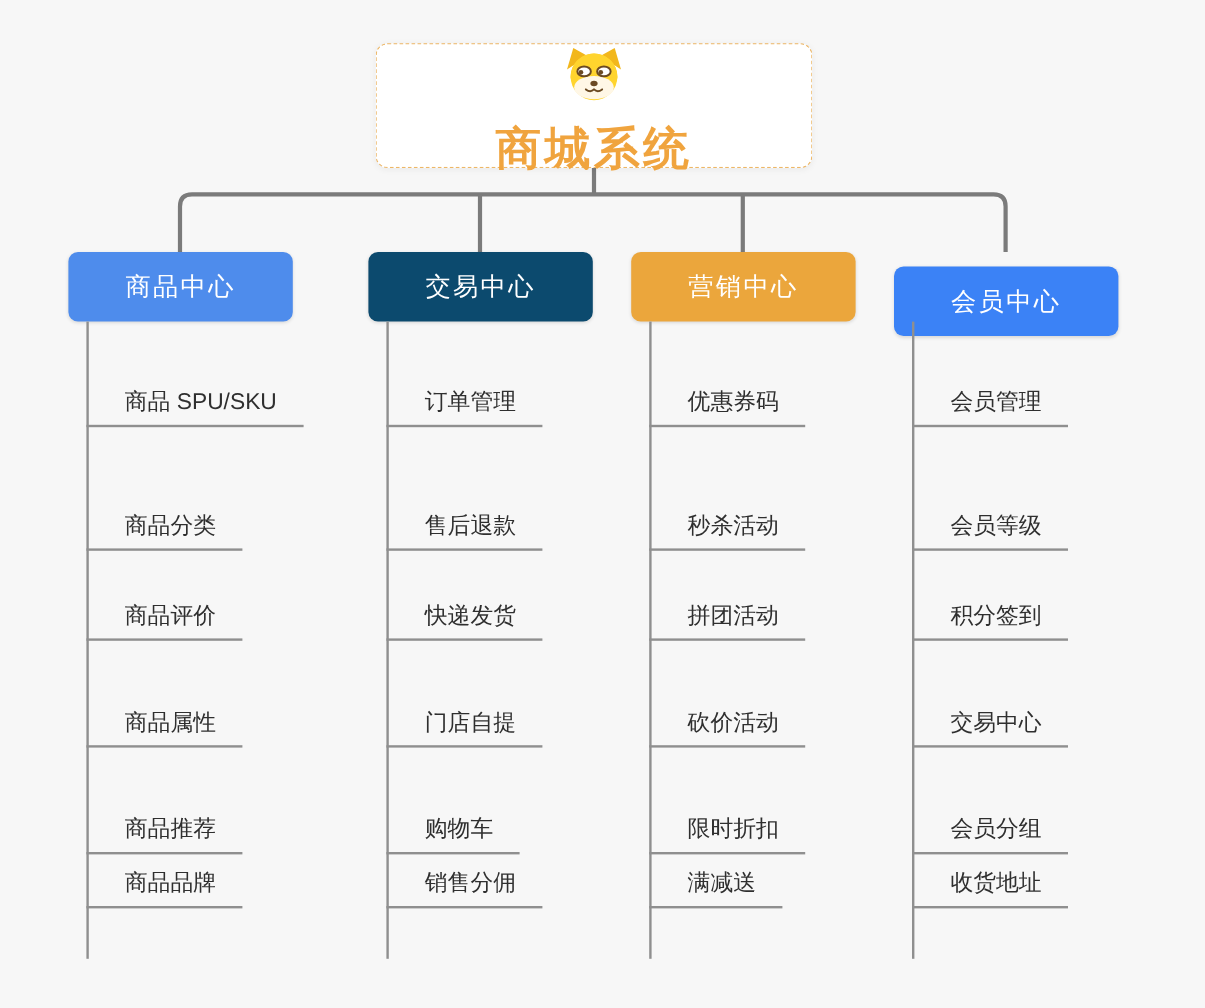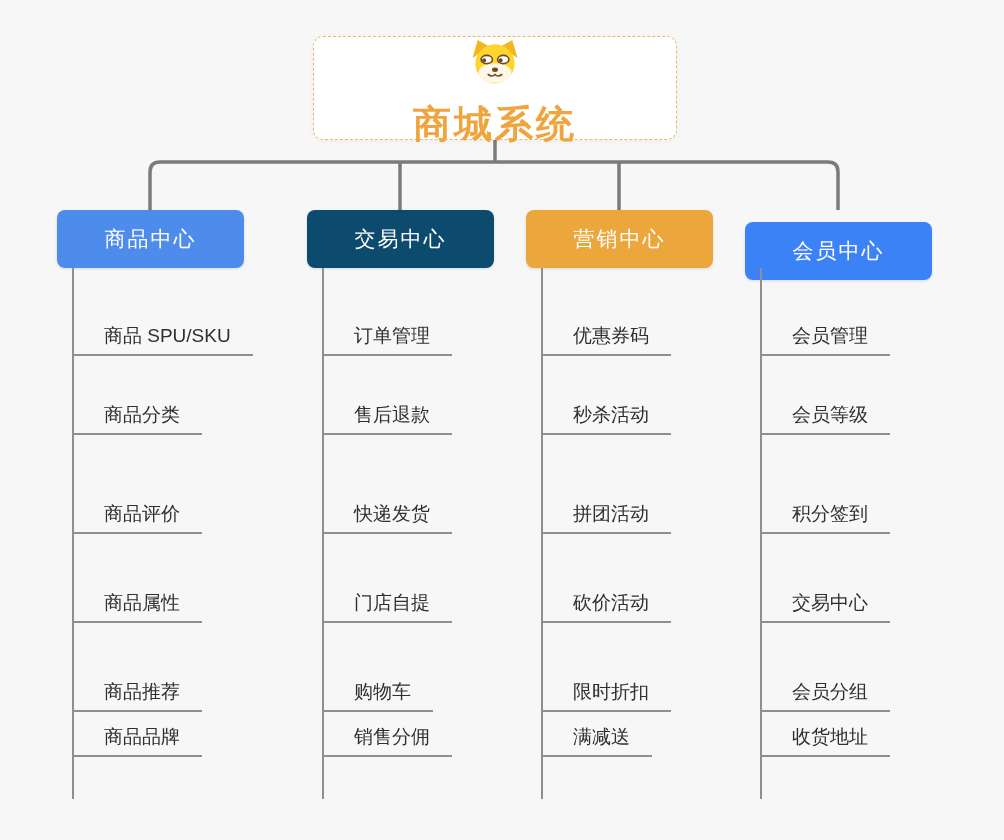--- a/index.html
+++ b/index.html
@@ -49,21 +49,21 @@
     background: #8f8f8f;
   }
   .leaf {
     position: absolute; left: 15px;
     padding: 0 22px 8px 32px;
     font-size: 19px; color: #2f2f2f;
     line-height: 21px;
     border-bottom: 2px solid #8f8f8f;
     white-space: nowrap;
   }
-  .r0 { top: 325px; } .r1 { top: 404px; } .r2 { top: 503px; }
+  .r0 { top: 325px; } .r1 { top: 428px; } .r2 { top: 503px; }
   .r3 { top: 592px; text-align: right; } .r4 { top: 681px; } .r5 { top: 726px; }
 
   .b0 { left: 57px; }  .b1 { left: 307px; }
   .b2 { left: 526px; } .b3 { left: 745px; }
 </style>
 </head>
 <body>
 
 <div class="canvas">
 

